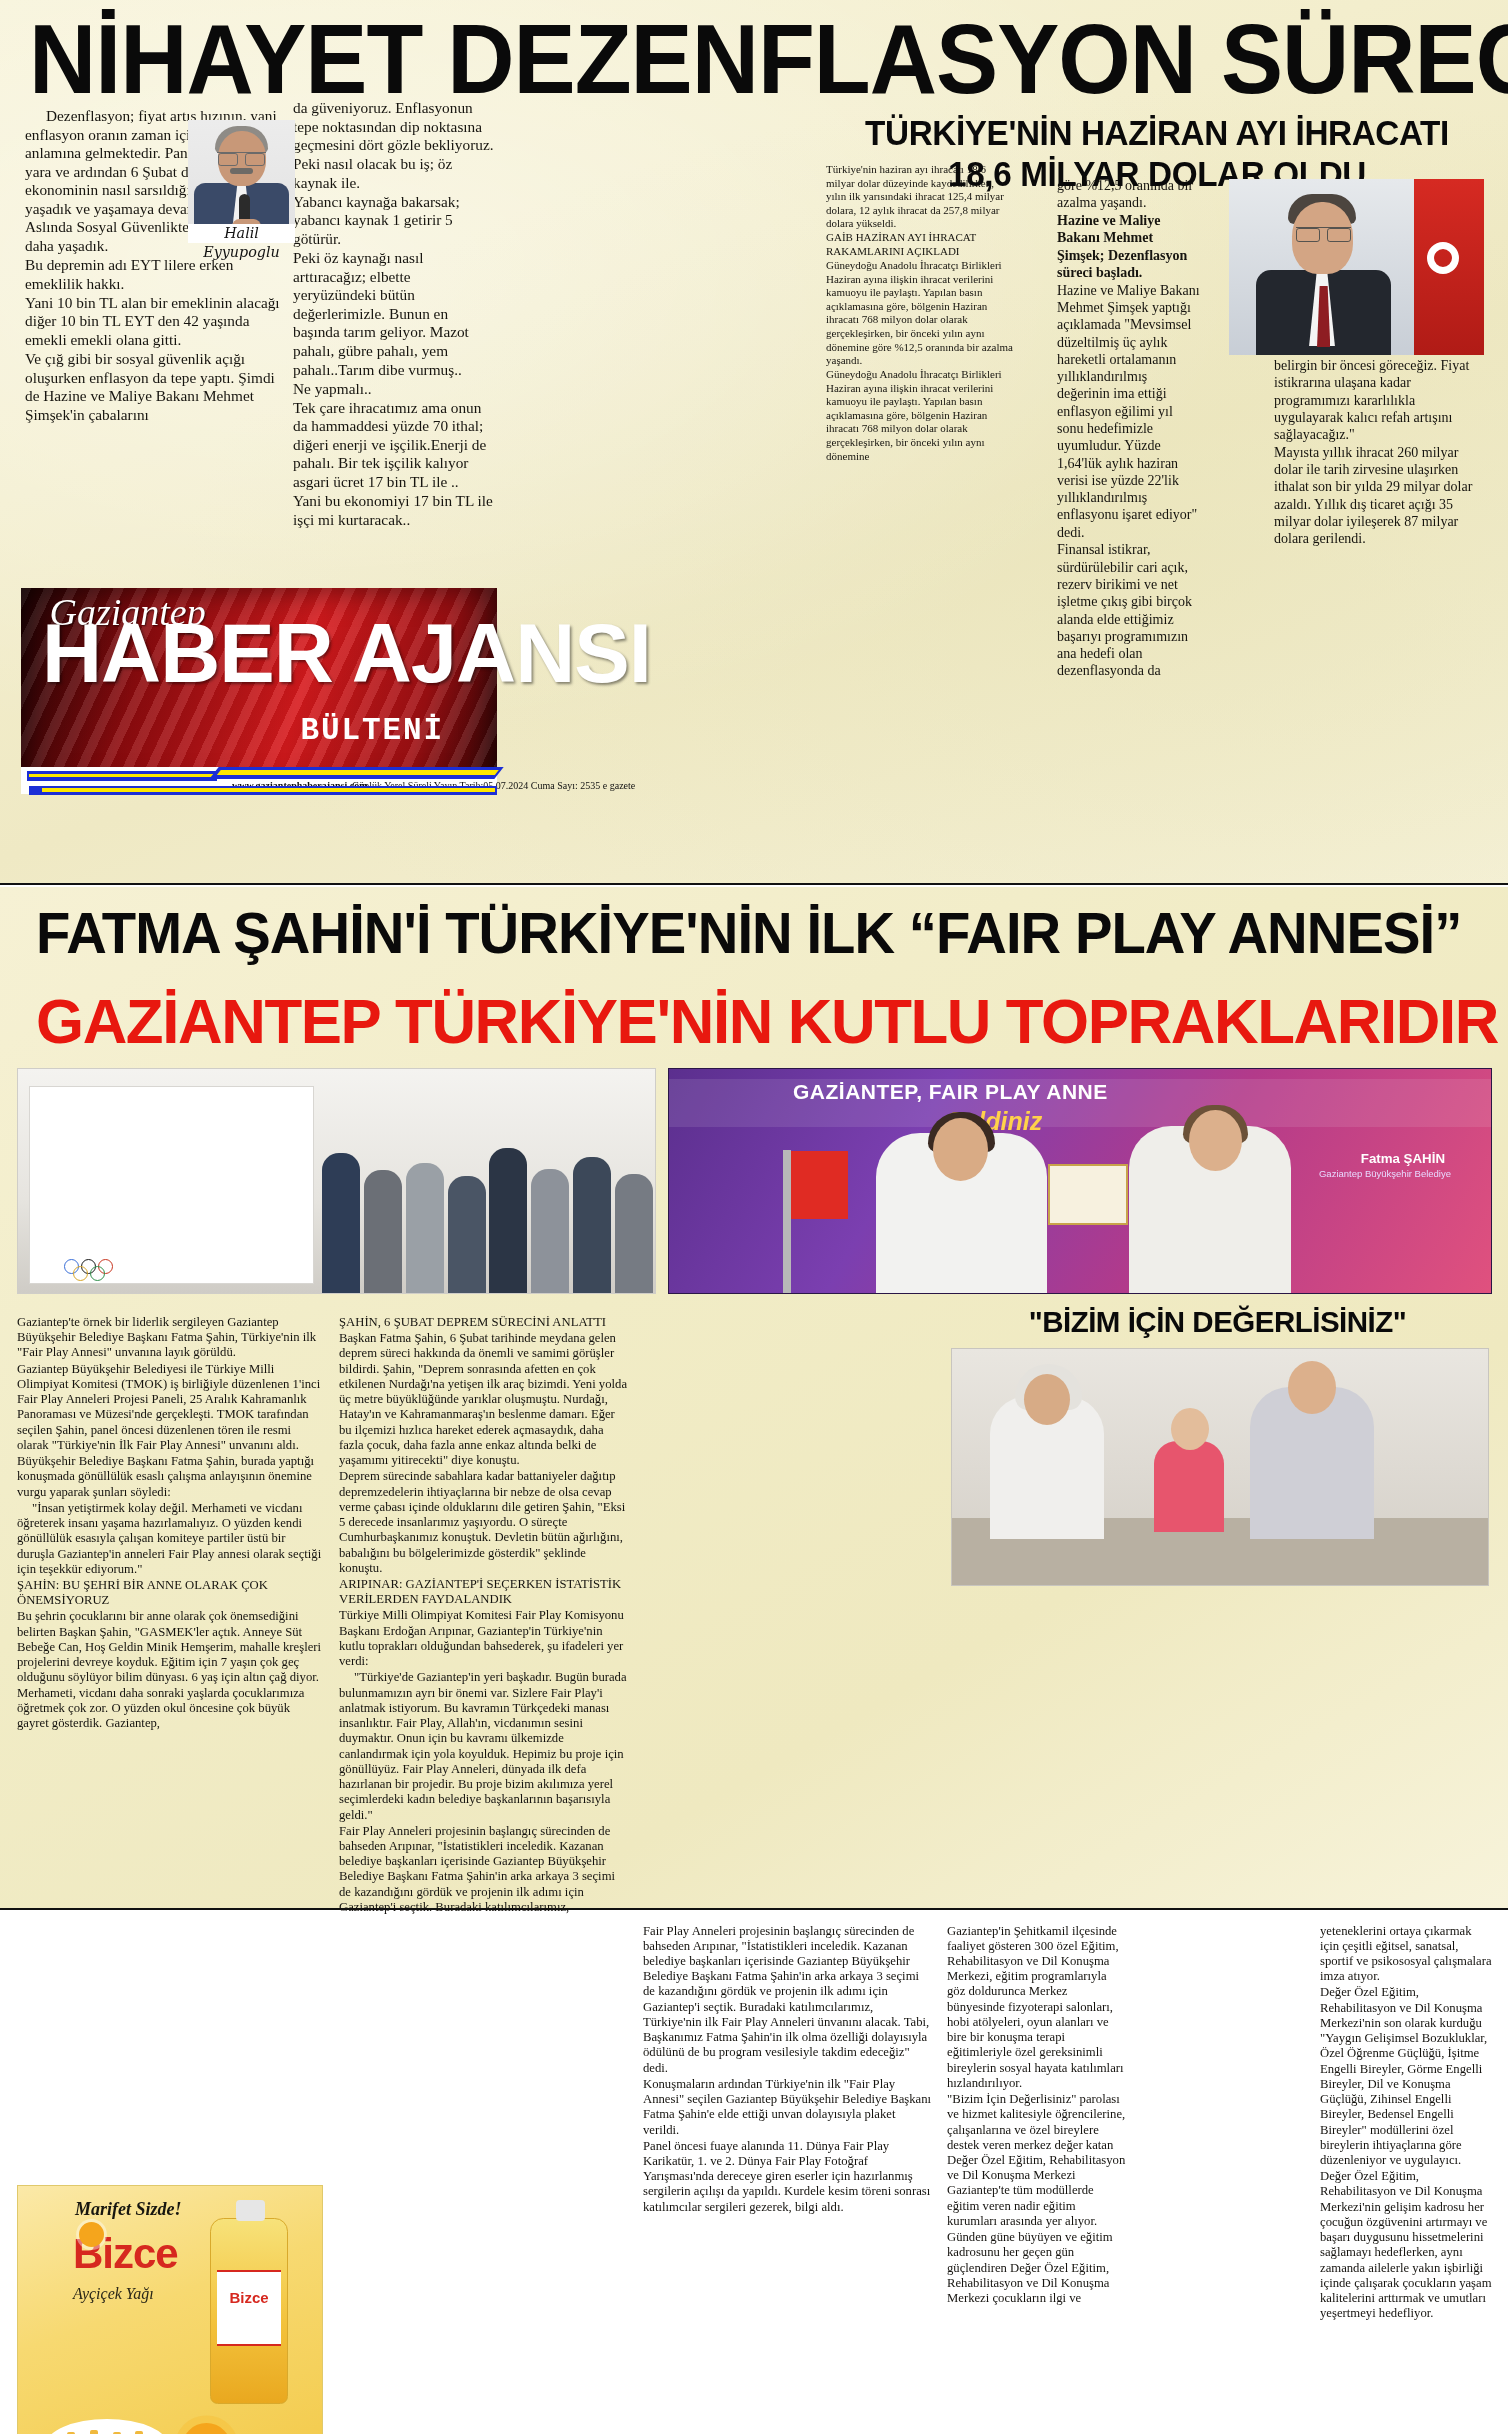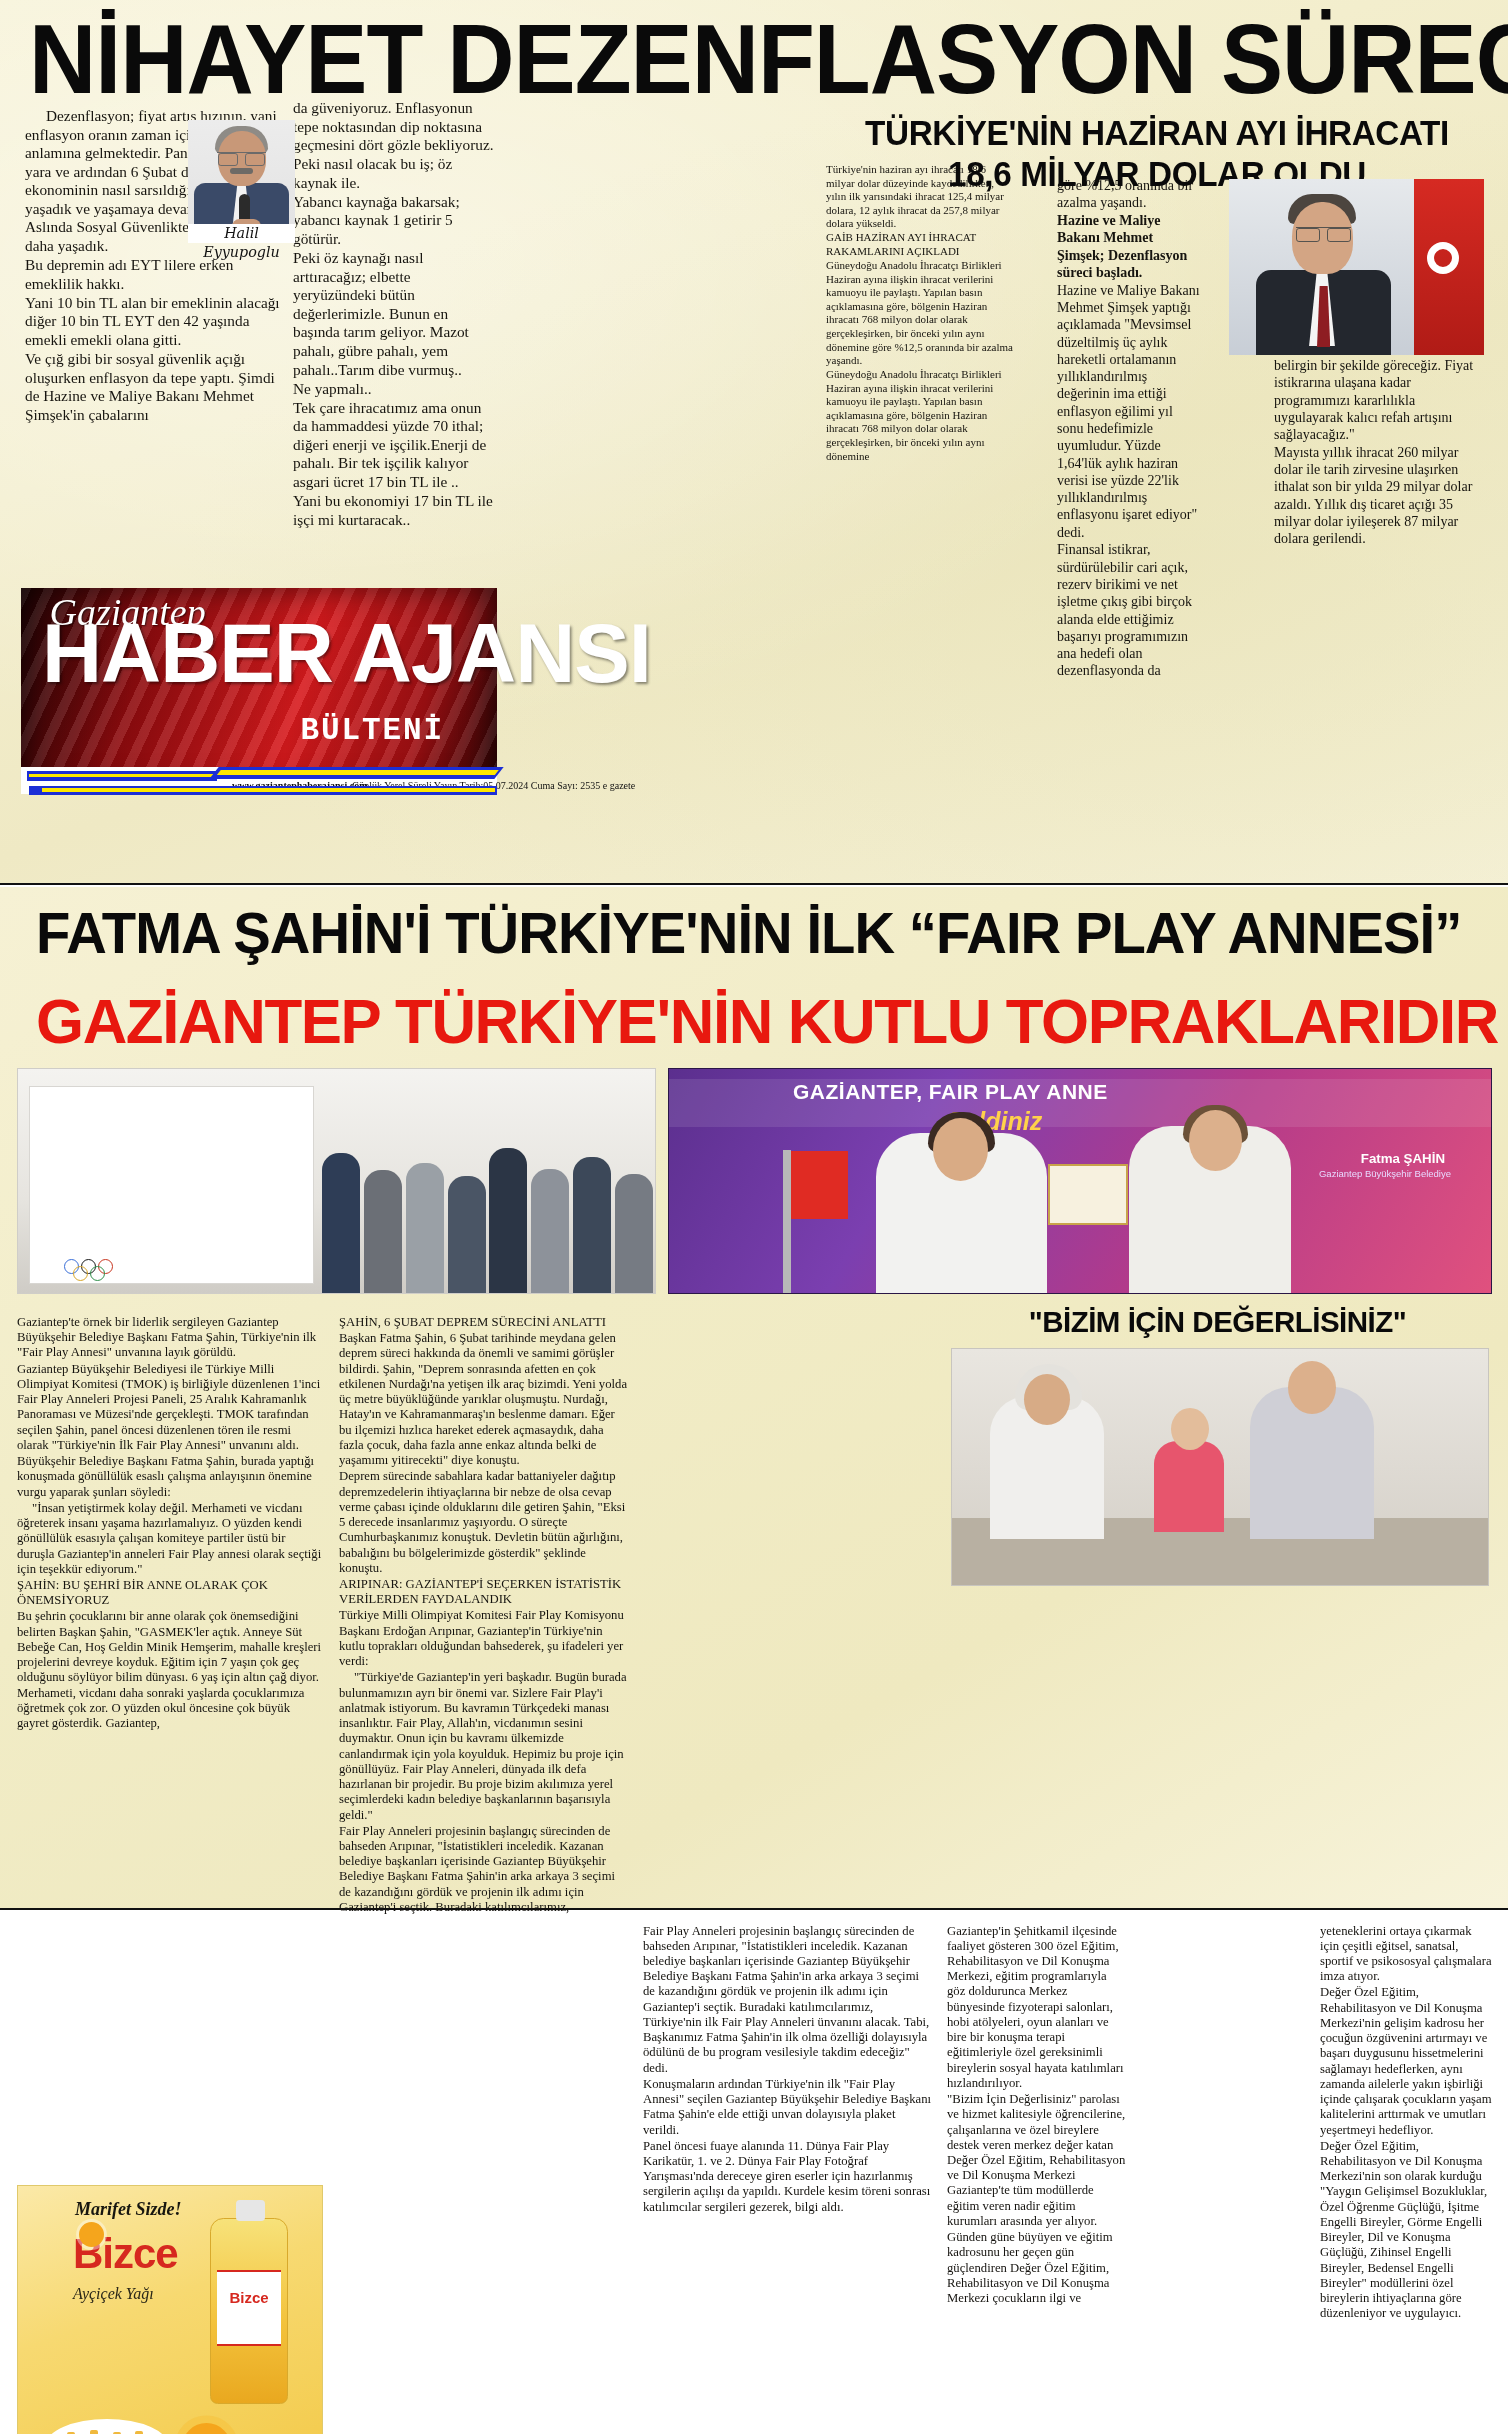--- a/index.html
+++ b/index.html
@@ -402,21 +402,21 @@
         </div>
       <div class="suit"></div>
       <div class="shirt2"></div>
       <div class="tie"></div>
       <div class="hair"></div>
       <div class="head"></div>
       <div class="glass"></div>
     </div>
 
     <div class="col-text" id="econ3">
-      <p>belirgin bir şekilde göreceğiz. Fiyat istikrarına ulaşana kadar programımızı kararlılıkla uygulayarak kalıcı refah artışını sağlayacağız."</p>
+      <p>belirgin bir öncesi göreceğiz. Fiyat istikrarına ulaşana kadar programımızı kararlılıkla uygulayarak kalıcı refah artışını sağlayacağız."</p>
       <p>Mayısta yıllık ihracat 260 milyar dolar ile tarih zirvesine ulaşırken ithalat son bir yılda 29 milyar dolar azaldı. Yıllık dış ticaret açığı 35 milyar dolar iyileşerek 87 milyar dolara gerilendi.</p>
     </div>
   </div>
 
   <div class="mid-section">
     <div class="fp-head">FATMA ŞAHİN'İ TÜRKİYE'NİN İLK “FAIR PLAY ANNESİ”</div>
     <div class="fp-sub">GAZİANTEP TÜRKİYE'NİN KUTLU TOPRAKLARIDIR</div>
 
     <div class="photo-a">
       <div class="wallbg"></div>
@@ -504,22 +504,22 @@
     </div>
 
     <div class="bot-body" id="bc4">
       <p>Gaziantep'in Şehitkamil ilçesinde faaliyet gösteren 300 özel Eğitim, Rehabilitasyon ve Dil Konuşma Merkezi, eğitim programlarıyla göz doldurunca Merkez bünyesinde fizyoterapi salonları, hobi atölyeleri, oyun alanları ve bire bir konuşma terapi eğitimleriyle özel gereksinimli bireylerin sosyal hayata katılımları hızlandırılıyor.</p>
       <p>"Bizim İçin Değerlisiniz" parolası ve hizmet kalitesiyle öğrencilerine, çalışanlarına ve özel bireylere destek veren merkez değer katan Değer Özel Eğitim, Rehabilitasyon ve Dil Konuşma Merkezi Gaziantep'te tüm modüllerde eğitim veren nadir eğitim kurumları arasında yer alıyor.</p>
       <p>Günden güne büyüyen ve eğitim kadrosunu her geçen gün güçlendiren Değer Özel Eğitim, Rehabilitasyon ve Dil Konuşma Merkezi çocukların ilgi ve</p>
     </div>
 
     <div class="bot-body" id="bc6">
       <p>yeteneklerini ortaya çıkarmak için çeşitli eğitsel, sanatsal, sportif ve psikososyal çalışmalara imza atıyor.</p>
+      <p>Değer Özel Eğitim, Rehabilitasyon ve Dil Konuşma Merkezi'nin son olarak kurduğu "Yaygın Gelişimsel Bozukluklar, Özel Öğrenme Güçlüğü, İşitme Engelli Bireyler, Görme Engelli Bireyler, Dil ve Konuşma Güçlüğü, Zihinsel Engelli Bireyler, Bedensel Engelli Bireyler" modüllerini özel bireylerin ihtiyaçlarına göre düzenleniyor ve uygulayıcı.</p>
       <p>Değer Özel Eğitim, Rehabilitasyon ve Dil Konuşma Merkezi'nin gelişim kadrosu her çocuğun özgüvenini artırmayı ve başarı duygusunu hissetmelerini sağlamayı hedeflerken, aynı zamanda ailelerle yakın işbirliği içinde çalışarak çocukların yaşam kalitelerini arttırmak ve umutları yeşertmeyi hedefliyor.</p>
-      <p>Değer Özel Eğitim, Rehabilitasyon ve Dil Konuşma Merkezi'nin son olarak kurduğu "Yaygın Gelişimsel Bozukluklar, Özel Öğrenme Güçlüğü, İşitme Engelli Bireyler, Görme Engelli Bireyler, Dil ve Konuşma Güçlüğü, Zihinsel Engelli Bireyler, Bedensel Engelli Bireyler" modüllerini özel bireylerin ihtiyaçlarına göre düzenleniyor ve uygulayıcı.</p>
     </div>
 
     <div class="ad-bizce">
       <div class="marifet">Marifet Sizde!</div>
       <div class="logo">Bizce</div>
       <div class="sub">Ayçiçek Yağı</div>
       <div class="plate"></div>
       <div class="fries">
         <i style="left:0;"></i>
           <i style="left:11.4px;height:21px;"></i>

